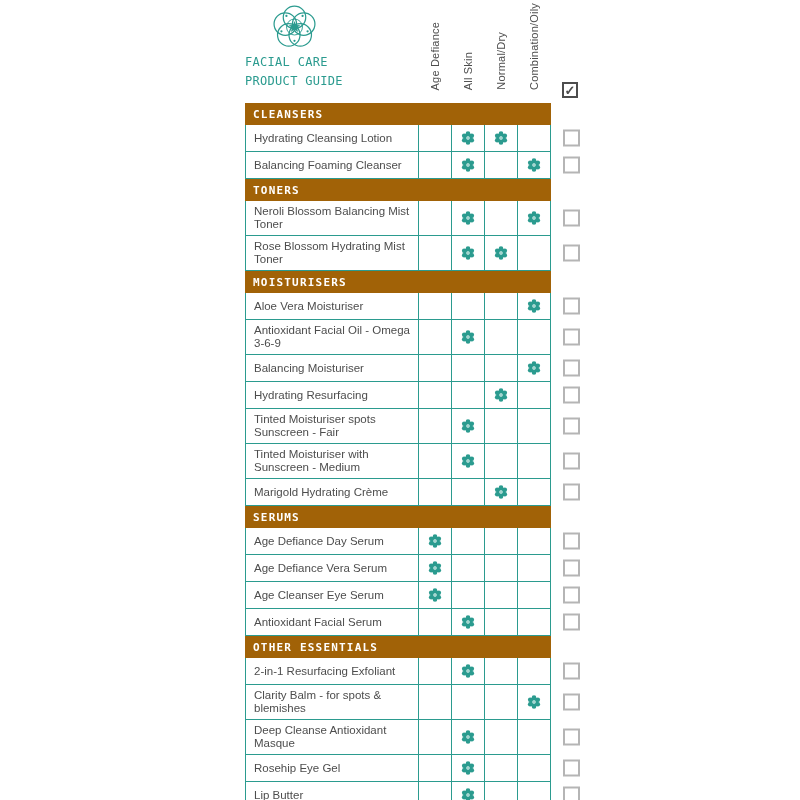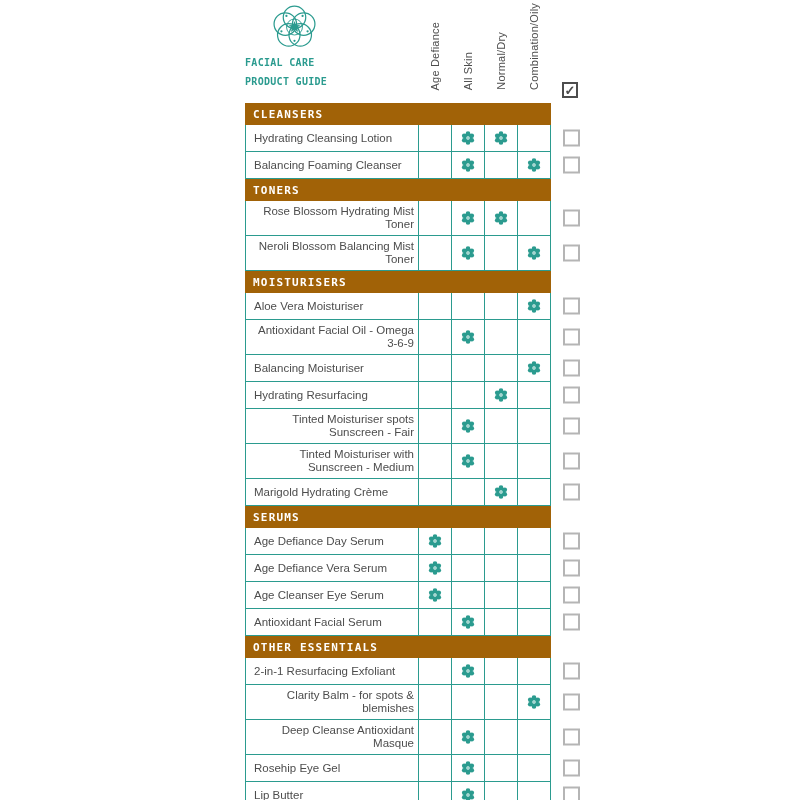--- a/index.html
+++ b/index.html
@@ -5,22 +5,22 @@
   * { margin:0; padding:0; box-sizing:border-box; }
   html,body { background:#ffffff; }
   .sheet {
     position:relative; width:800px; height:800px; background:#ffffff;
     overflow:hidden; font-family:"Liberation Sans", sans-serif;
   }
   
   .logo { position:absolute; left:271px; top:2px; width:47px; height:48px; }
   .title {
     position:absolute; left:245px; top:53px;
-    font-family:"DejaVu Sans Mono", monospace; font-weight:bold;
-    font-size:10px; line-height:19px; letter-spacing:0.3px; color:#2B9B8F;
+    font-family:"DejaVu Sans Mono", monospace; font-weight:normal;
+    font-size:12px; line-height:19px; letter-spacing:0.3px; color:#2B9B8F;
     white-space:pre;
   }
   .col-label {
     position:absolute; bottom:710px;
     writing-mode:vertical-rl; transform:rotate(180deg);
     font-size:11px; color:#4D4D4D; letter-spacing:0.2px; white-space:nowrap;
   }
   .col-label.c0 { left:429px; }
   .col-label.c1 { left:462px; }
   .col-label.c2 { left:495px; }
@@ -39,21 +39,21 @@
     font-size:11px; letter-spacing:1.2px;
     display:flex; align-items:center; padding-left:8px;
   }
   .prow {
     position:relative; display:flex; align-items:stretch; background:#fff;
     border-left:1px solid #2B9B8F; border-right:1px solid #2B9B8F;
     border-bottom:1px solid #2B9B8F; min-height:27px;
   }
   .cell-name {
     flex:1; display:flex; align-items:center;
-    padding:4px 4px 4px 8px; font-size:11.5px; line-height:13px; color:#4D4D4D;text-align:right;
+    padding:4px 4px 4px 8px; font-size:11.5px; line-height:13px; color:#4D4D4D;
   }
   .cell-mark {
     width:33px; flex:0 0 33px; border-left:1px solid #2B9B8F;
     display:flex; align-items:center; justify-content:center;
   }
   .row-checkbox {
     position:absolute; right:-30px; top:50%; transform:translateY(-50%);
     width:17px; height:17px; border:2px solid #B5B5B5; background:#fff;
   }
 </style>
@@ -162,20 +162,56 @@
               <circle cx="3.2" cy="4.8" r="2.3"></circle>
             </g>
             <circle cx="7" cy="7" r="1.7" fill="#E9F6F4"></circle>
             <circle cx="7" cy="7" r="0.7" fill="#2B9B8F"></circle>
           </svg>
         </div>
         <div class="row-checkbox"></div>
       </div>
       <div class="section-bar">TONERS</div>
       <div class="prow">
+        <div class="cell-name">Neroli Blossom Balancing Mist Toner</div>
+        <div class="cell-mark"></div>
+        <div class="cell-mark">
+          <svg width="14" height="14" viewBox="0 0 14 14">
+            <g fill="#2B9B8F">
+              <circle cx="7" cy="7" r="4.6"></circle>
+              <circle cx="7" cy="2.6" r="2.3"></circle>
+              <circle cx="10.8" cy="4.8" r="2.3"></circle>
+              <circle cx="10.8" cy="9.2" r="2.3"></circle>
+              <circle cx="7" cy="11.4" r="2.3"></circle>
+              <circle cx="3.2" cy="9.2" r="2.3"></circle>
+              <circle cx="3.2" cy="4.8" r="2.3"></circle>
+            </g>
+            <circle cx="7" cy="7" r="1.7" fill="#E9F6F4"></circle>
+            <circle cx="7" cy="7" r="0.7" fill="#2B9B8F"></circle>
+          </svg>
+        </div>
+        <div class="cell-mark"></div>
+        <div class="cell-mark">
+          <svg width="14" height="14" viewBox="0 0 14 14">
+            <g fill="#2B9B8F">
+              <circle cx="7" cy="7" r="4.6"></circle>
+              <circle cx="7" cy="2.6" r="2.3"></circle>
+              <circle cx="10.8" cy="4.8" r="2.3"></circle>
+              <circle cx="10.8" cy="9.2" r="2.3"></circle>
+              <circle cx="7" cy="11.4" r="2.3"></circle>
+              <circle cx="3.2" cy="9.2" r="2.3"></circle>
+              <circle cx="3.2" cy="4.8" r="2.3"></circle>
+            </g>
+            <circle cx="7" cy="7" r="1.7" fill="#E9F6F4"></circle>
+            <circle cx="7" cy="7" r="0.7" fill="#2B9B8F"></circle>
+          </svg>
+        </div>
+        <div class="row-checkbox"></div>
+      </div>
+      <div class="prow">
         <div class="cell-name">Rose Blossom Hydrating Mist Toner</div>
         <div class="cell-mark"></div>
         <div class="cell-mark">
           <svg width="14" height="14" viewBox="0 0 14 14">
             <g fill="#2B9B8F">
               <circle cx="7" cy="7" r="4.6"></circle>
               <circle cx="7" cy="2.6" r="2.3"></circle>
               <circle cx="10.8" cy="4.8" r="2.3"></circle>
               <circle cx="10.8" cy="9.2" r="2.3"></circle>
               <circle cx="7" cy="11.4" r="2.3"></circle>
@@ -197,56 +233,20 @@
               <circle cx="3.2" cy="9.2" r="2.3"></circle>
               <circle cx="3.2" cy="4.8" r="2.3"></circle>
             </g>
             <circle cx="7" cy="7" r="1.7" fill="#E9F6F4"></circle>
             <circle cx="7" cy="7" r="0.7" fill="#2B9B8F"></circle>
           </svg>
         </div>
         <div class="cell-mark"></div>
         <div class="row-checkbox"></div>
       </div>
-      <div class="prow">
-        <div class="cell-name">Neroli Blossom Balancing Mist Toner</div>
-        <div class="cell-mark"></div>
-        <div class="cell-mark">
-          <svg width="14" height="14" viewBox="0 0 14 14">
-            <g fill="#2B9B8F">
-              <circle cx="7" cy="7" r="4.6"></circle>
-              <circle cx="7" cy="2.6" r="2.3"></circle>
-              <circle cx="10.8" cy="4.8" r="2.3"></circle>
-              <circle cx="10.8" cy="9.2" r="2.3"></circle>
-              <circle cx="7" cy="11.4" r="2.3"></circle>
-              <circle cx="3.2" cy="9.2" r="2.3"></circle>
-              <circle cx="3.2" cy="4.8" r="2.3"></circle>
-            </g>
-            <circle cx="7" cy="7" r="1.7" fill="#E9F6F4"></circle>
-            <circle cx="7" cy="7" r="0.7" fill="#2B9B8F"></circle>
-          </svg>
-        </div>
-        <div class="cell-mark"></div>
-        <div class="cell-mark">
-          <svg width="14" height="14" viewBox="0 0 14 14">
-            <g fill="#2B9B8F">
-              <circle cx="7" cy="7" r="4.6"></circle>
-              <circle cx="7" cy="2.6" r="2.3"></circle>
-              <circle cx="10.8" cy="4.8" r="2.3"></circle>
-              <circle cx="10.8" cy="9.2" r="2.3"></circle>
-              <circle cx="7" cy="11.4" r="2.3"></circle>
-              <circle cx="3.2" cy="9.2" r="2.3"></circle>
-              <circle cx="3.2" cy="4.8" r="2.3"></circle>
-            </g>
-            <circle cx="7" cy="7" r="1.7" fill="#E9F6F4"></circle>
-            <circle cx="7" cy="7" r="0.7" fill="#2B9B8F"></circle>
-          </svg>
-        </div>
-        <div class="row-checkbox"></div>
-      </div>
       <div class="section-bar">MOISTURISERS</div>
       <div class="prow">
         <div class="cell-name">Aloe Vera Moisturiser</div>
         <div class="cell-mark"></div>
         <div class="cell-mark"></div>
         <div class="cell-mark"></div>
         <div class="cell-mark">
           <svg width="14" height="14" viewBox="0 0 14 14">
             <g fill="#2B9B8F">
               <circle cx="7" cy="7" r="4.6"></circle>

